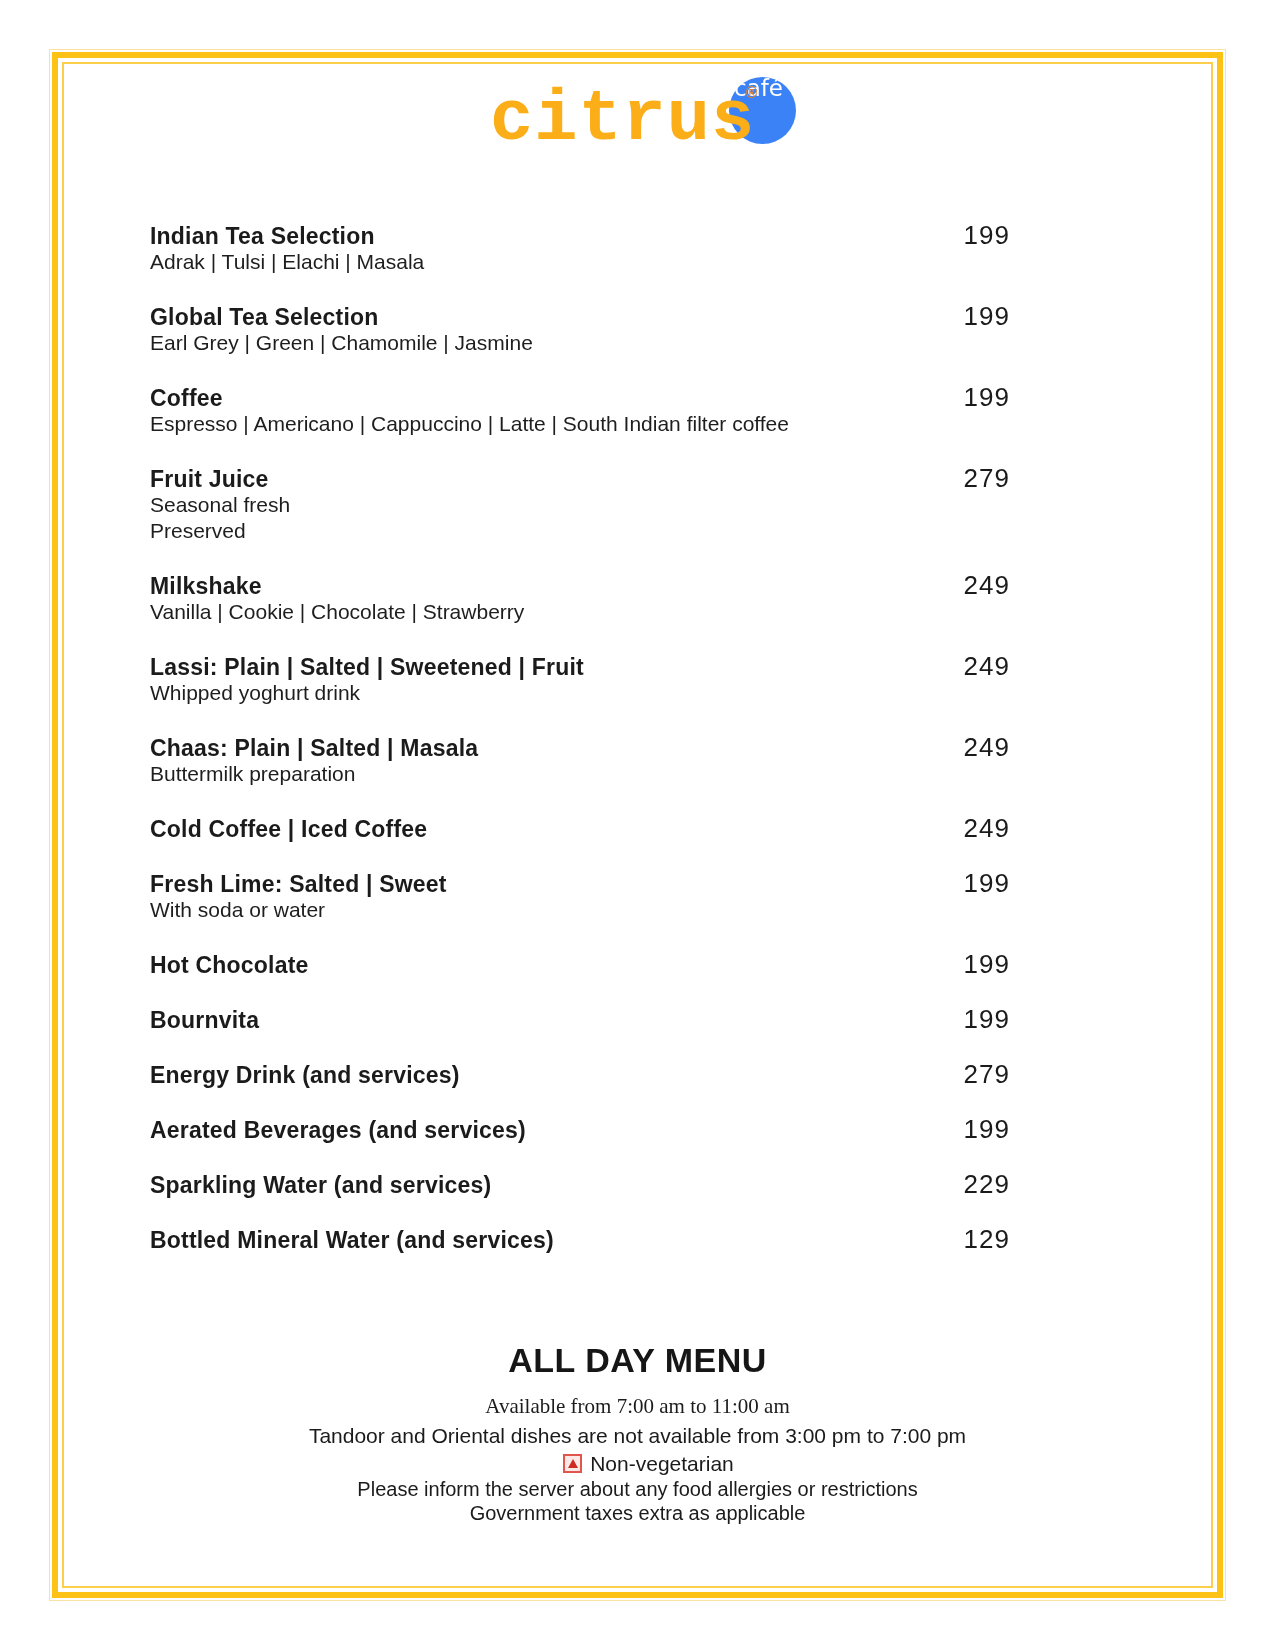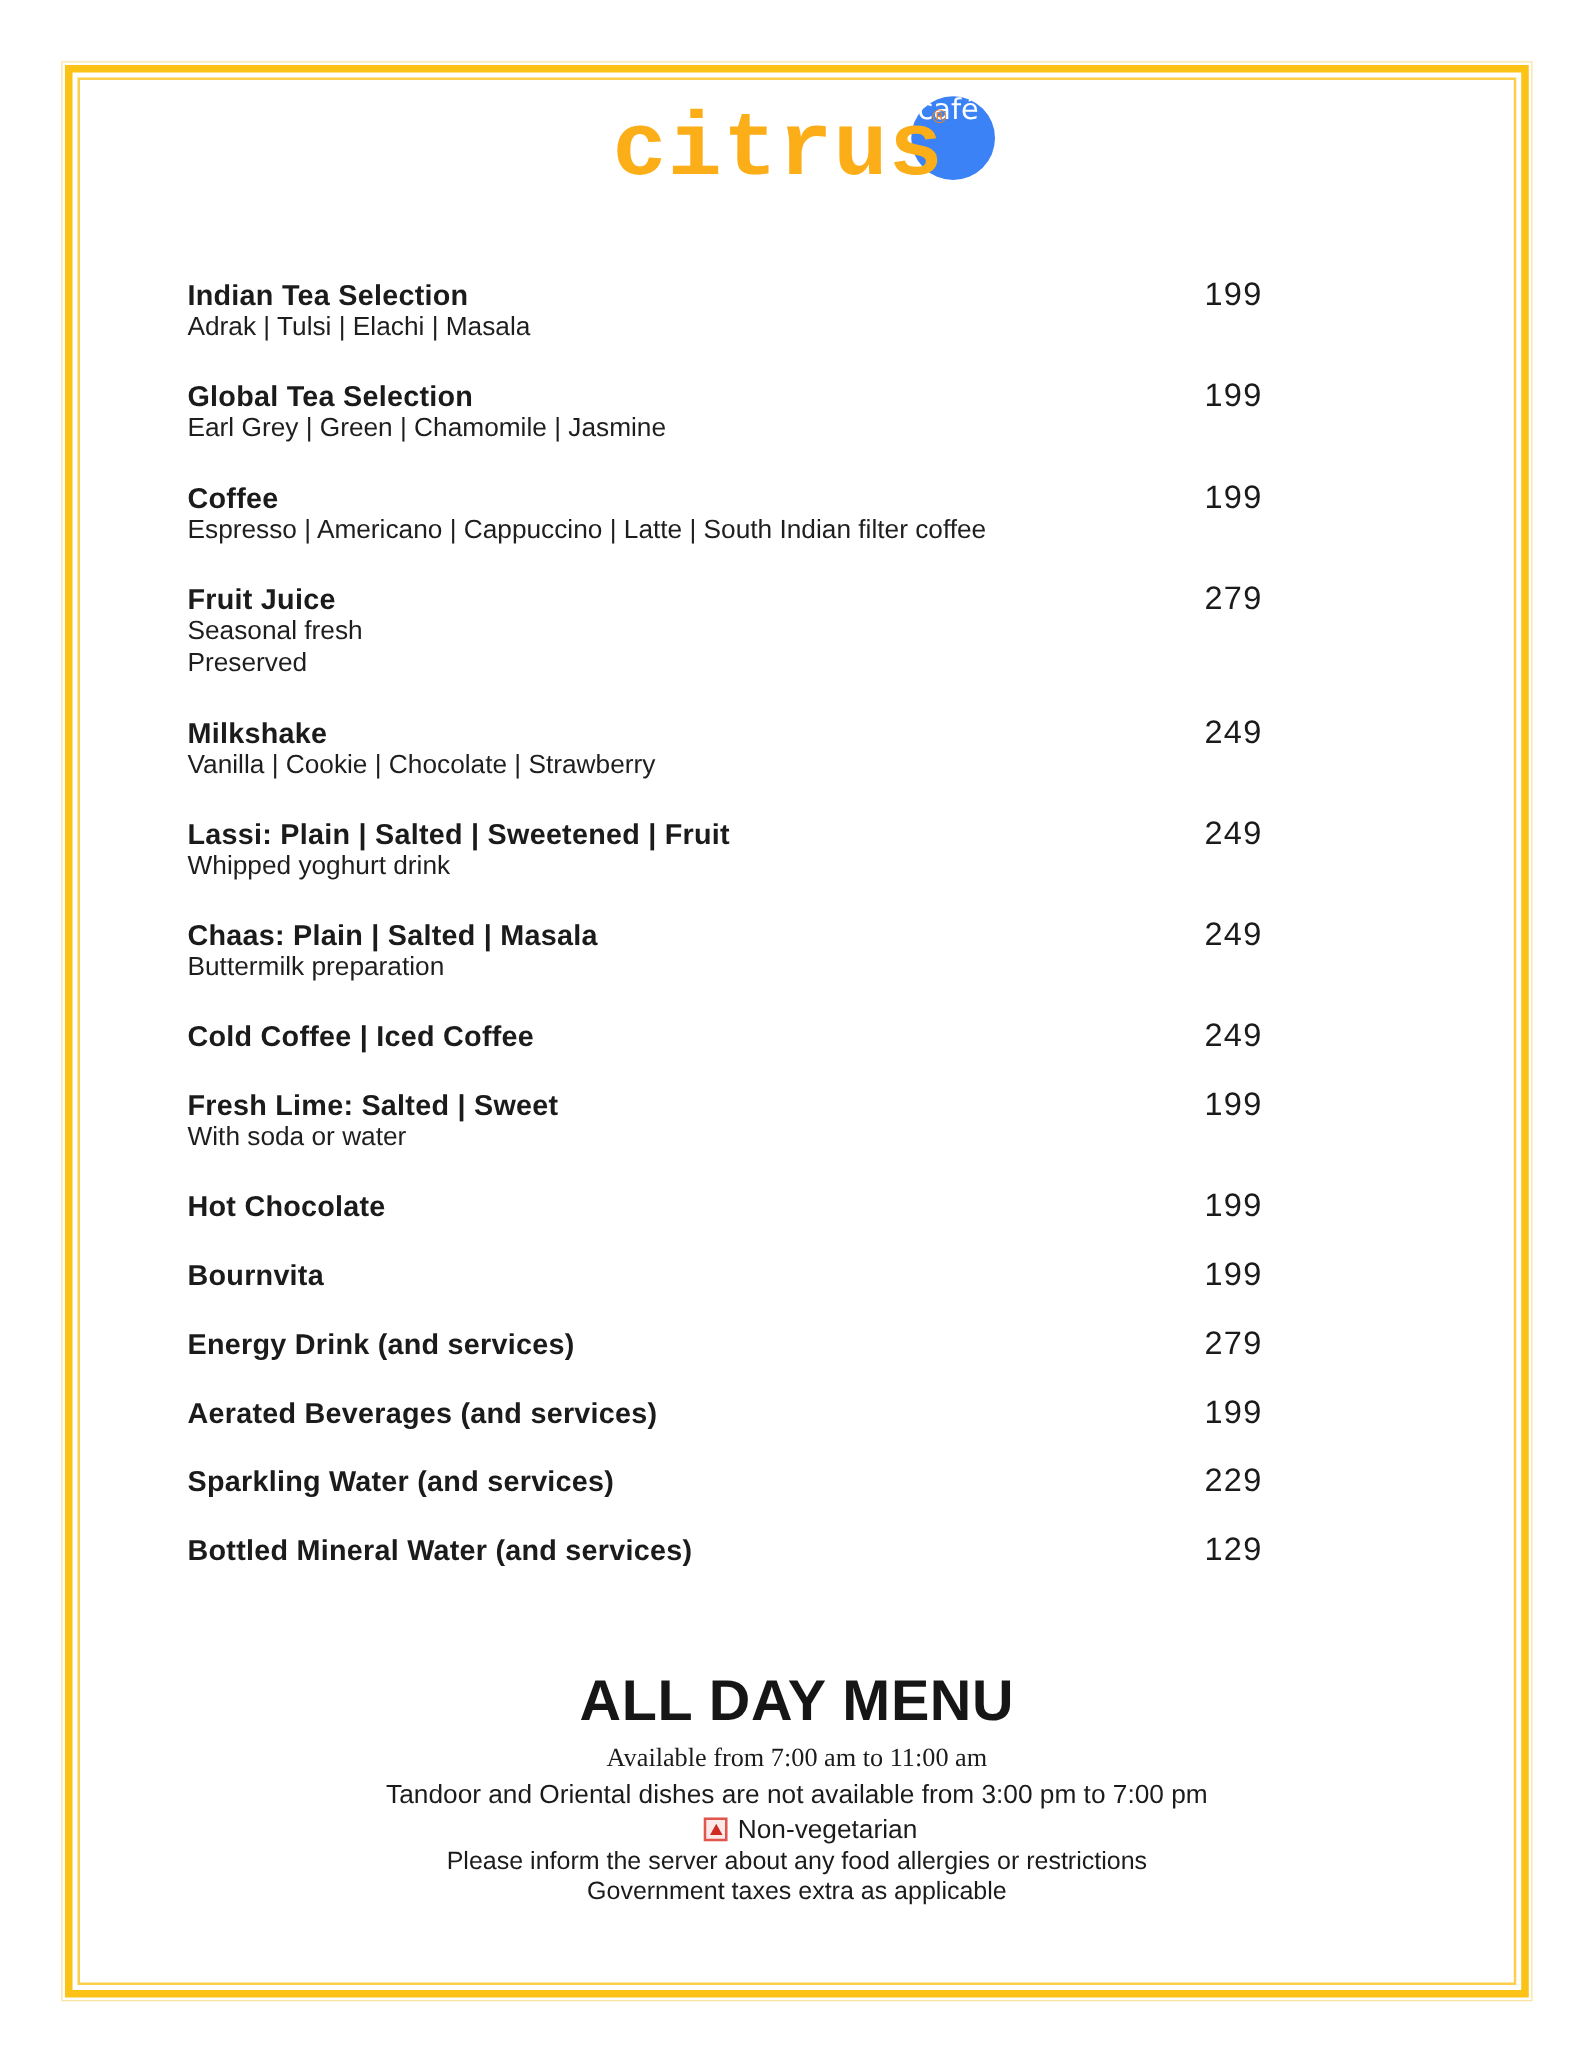--- a/index.html
+++ b/index.html
@@ -40,21 +40,21 @@
   .item { margin-bottom:28px; }
   .item.extra-gap { margin-top:11px; }
   .item-row { display:flex; justify-content:space-between; align-items:baseline; }
   .item-name  { font-weight:bold; font-size:23px; line-height:26px; letter-spacing:0.2px; }
   .item-price { font-weight:normal; font-size:26px; line-height:26px; letter-spacing:1px; }
   .item-desc  { font-size:21px; line-height:26px; color:#1e1e1e; }
 
   
   .footer { position:absolute; left:0; top:1336px; width:100%; text-align:center; }
   .footer-title {
-    font-size:46px; font-weight:bold; line-height:48px; margin:0;
+    font-size:34px; font-weight:bold; line-height:48px; margin:0;
     letter-spacing:0.5px; color:#161616;
   }
   .footer-line-lg { font-size:21px; line-height:29px; }
   .footer-line-lg.first { margin-top:8px;font-family:Liberation Serif, serif; }
   .nonveg-row { display:flex; align-items:center; justify-content:center; gap:8px; height:27px;padding-left:22px; }
   .nonveg-box {
     display:inline-flex; align-items:center; justify-content:center;
     width:15px; height:15px; border:2px solid #e0564c; background:#fbe9e7;
   }
   .nonveg-tri {

